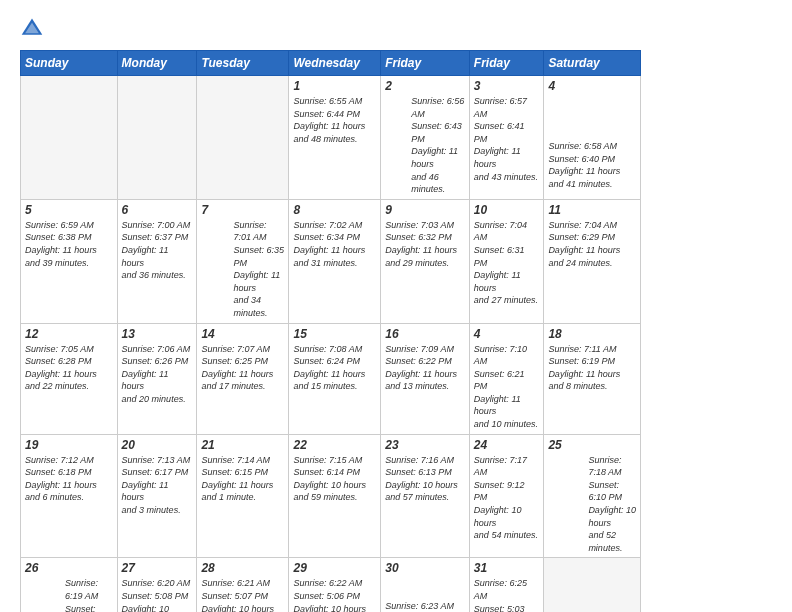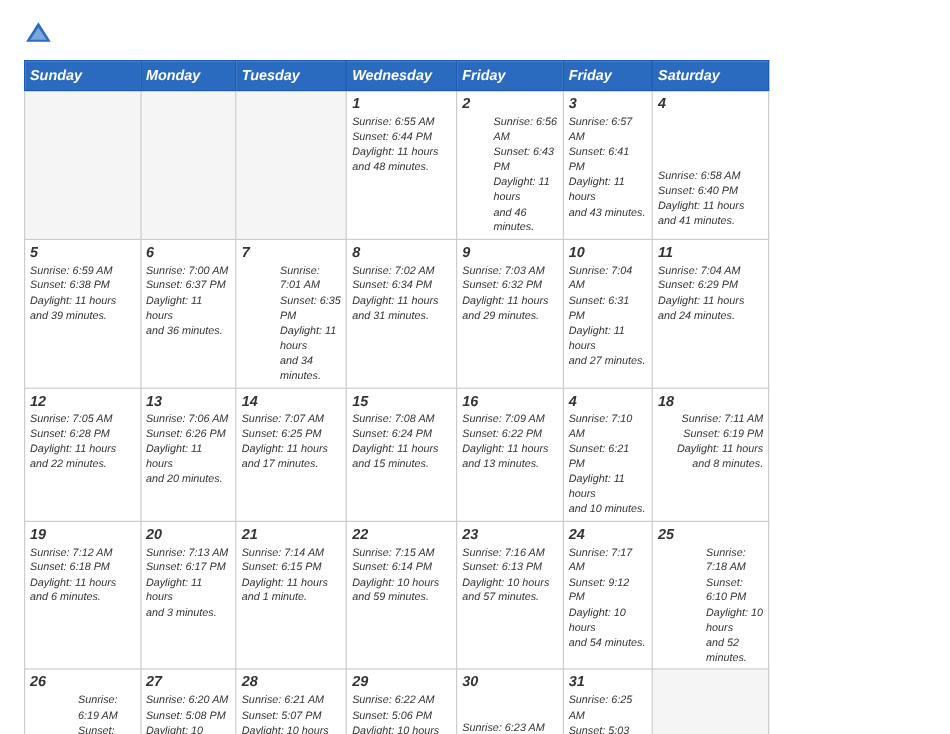--- a/index.html
+++ b/index.html
@@ -255,21 +255,21 @@
           </td>
           <td>
             <div class="day-number">4</div>
             <div class="day-info" style="white-space: pre-line;">Sunrise: 7:10 AM
 Sunset: 6:21 PM
 Daylight: 11 hours
 and 10 minutes.</div>
           </td>
           <td>
             <div class="day-number">18</div>
-            <div class="day-info" style="white-space: pre-line; text-align: right;">Sunrise: 7:11 AM
+            <div class="day-info" style="white-space: pre-line;">Sunrise: 7:11 AM
 Sunset: 6:19 PM
 Daylight: 11 hours
 and 8 minutes.</div>
           </td>
         </tr>
         <tr>
           <td>
             <div class="day-number">19</div>
             <div class="day-info" style="white-space: pre-line;">Sunrise: 7:12 AM
 Sunset: 6:18 PM

